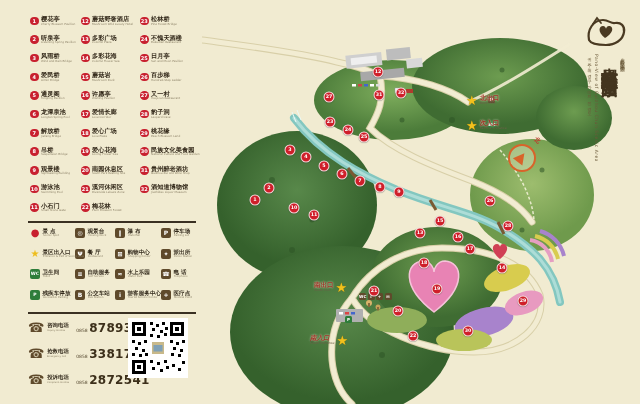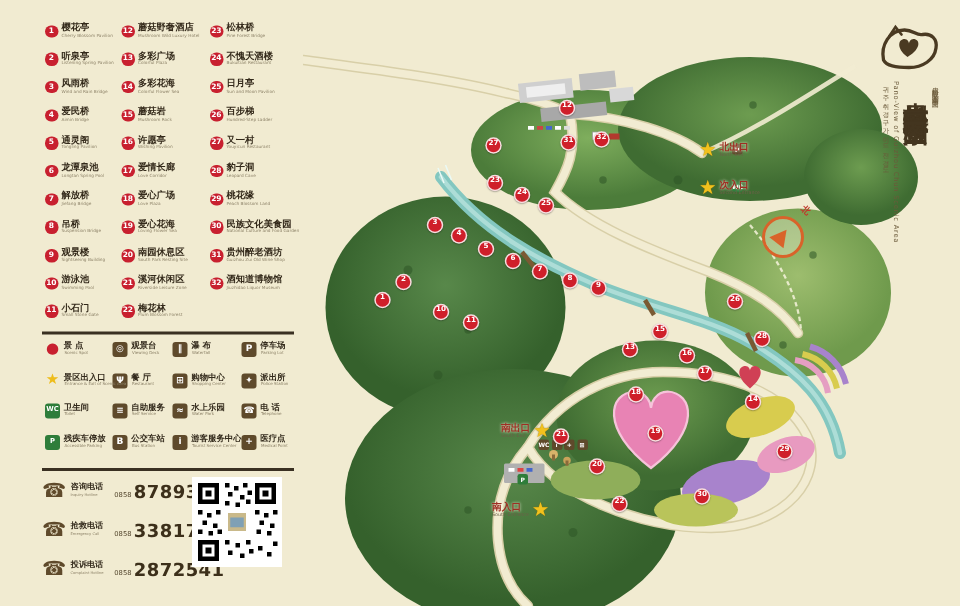--- a/index.html
+++ b/index.html
@@ -694,28 +694,28 @@
             <span class="exit-en">North Exit</span>
           </span>
         </div>
         <div class="exit" style="left: 264px; top: 126px;">
           <span class="star">★</span>
           <span class="exit-txt">
             <span class="exit-zh">次入口</span>
             <span class="exit-en">Second Entrance</span>
           </span>
         </div>
-        <div class="exit" style="left: 112px; top: 288px; margin-left: 20px;">
+        <div class="exit" style="left: 112px; top: 288px;">
           <span class="exit-txt">
             <span class="exit-zh">南出口</span>
             <span class="exit-en">South Exit</span>
           </span>
           <span class="star">★</span>
         </div>
-        <div class="exit" style="left: 126px; top: 341px;">
+        <div class="exit" style="left: 108px; top: 341px; font-style: italic;">
           <span class="exit-txt">
             <span class="exit-zh">南入口</span>
             <span class="exit-en">South Entrance</span>
           </span>
           <span class="star">★</span>
         </div>
       </div>
   </div>
 
   <div class="titleblock">

